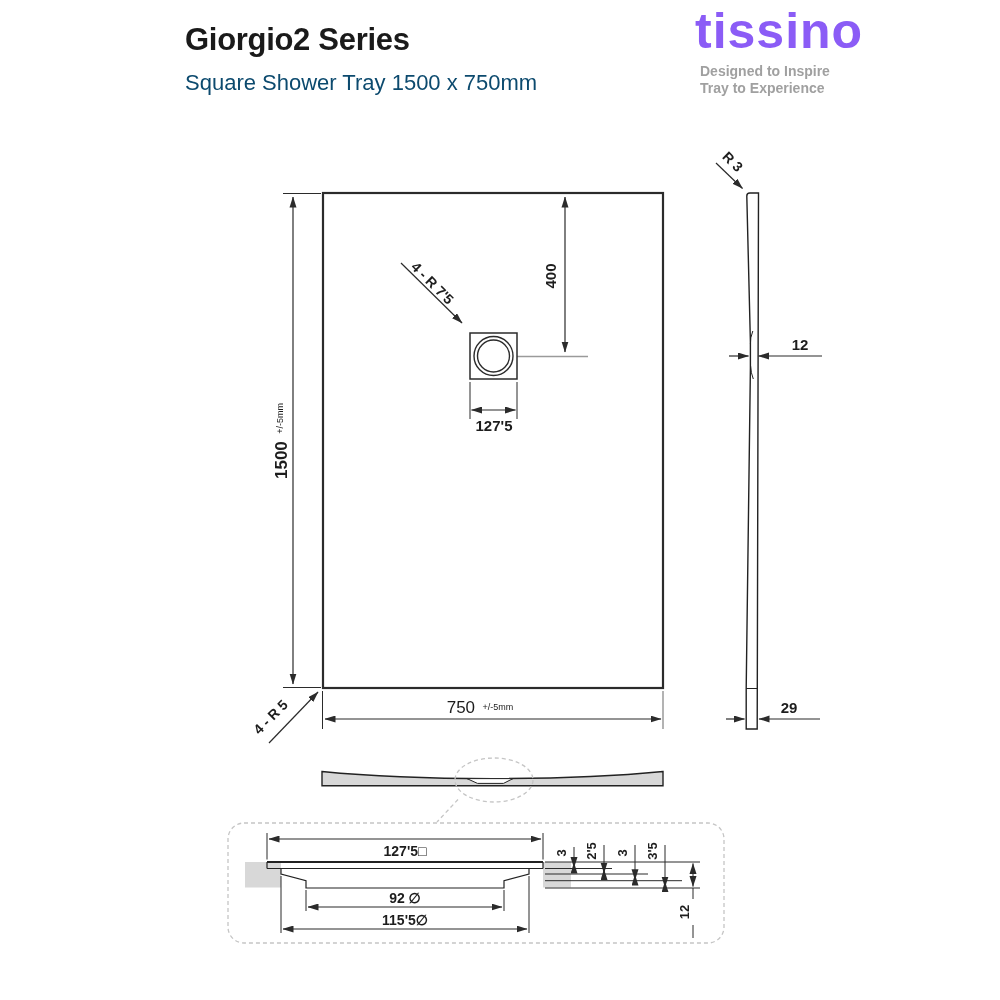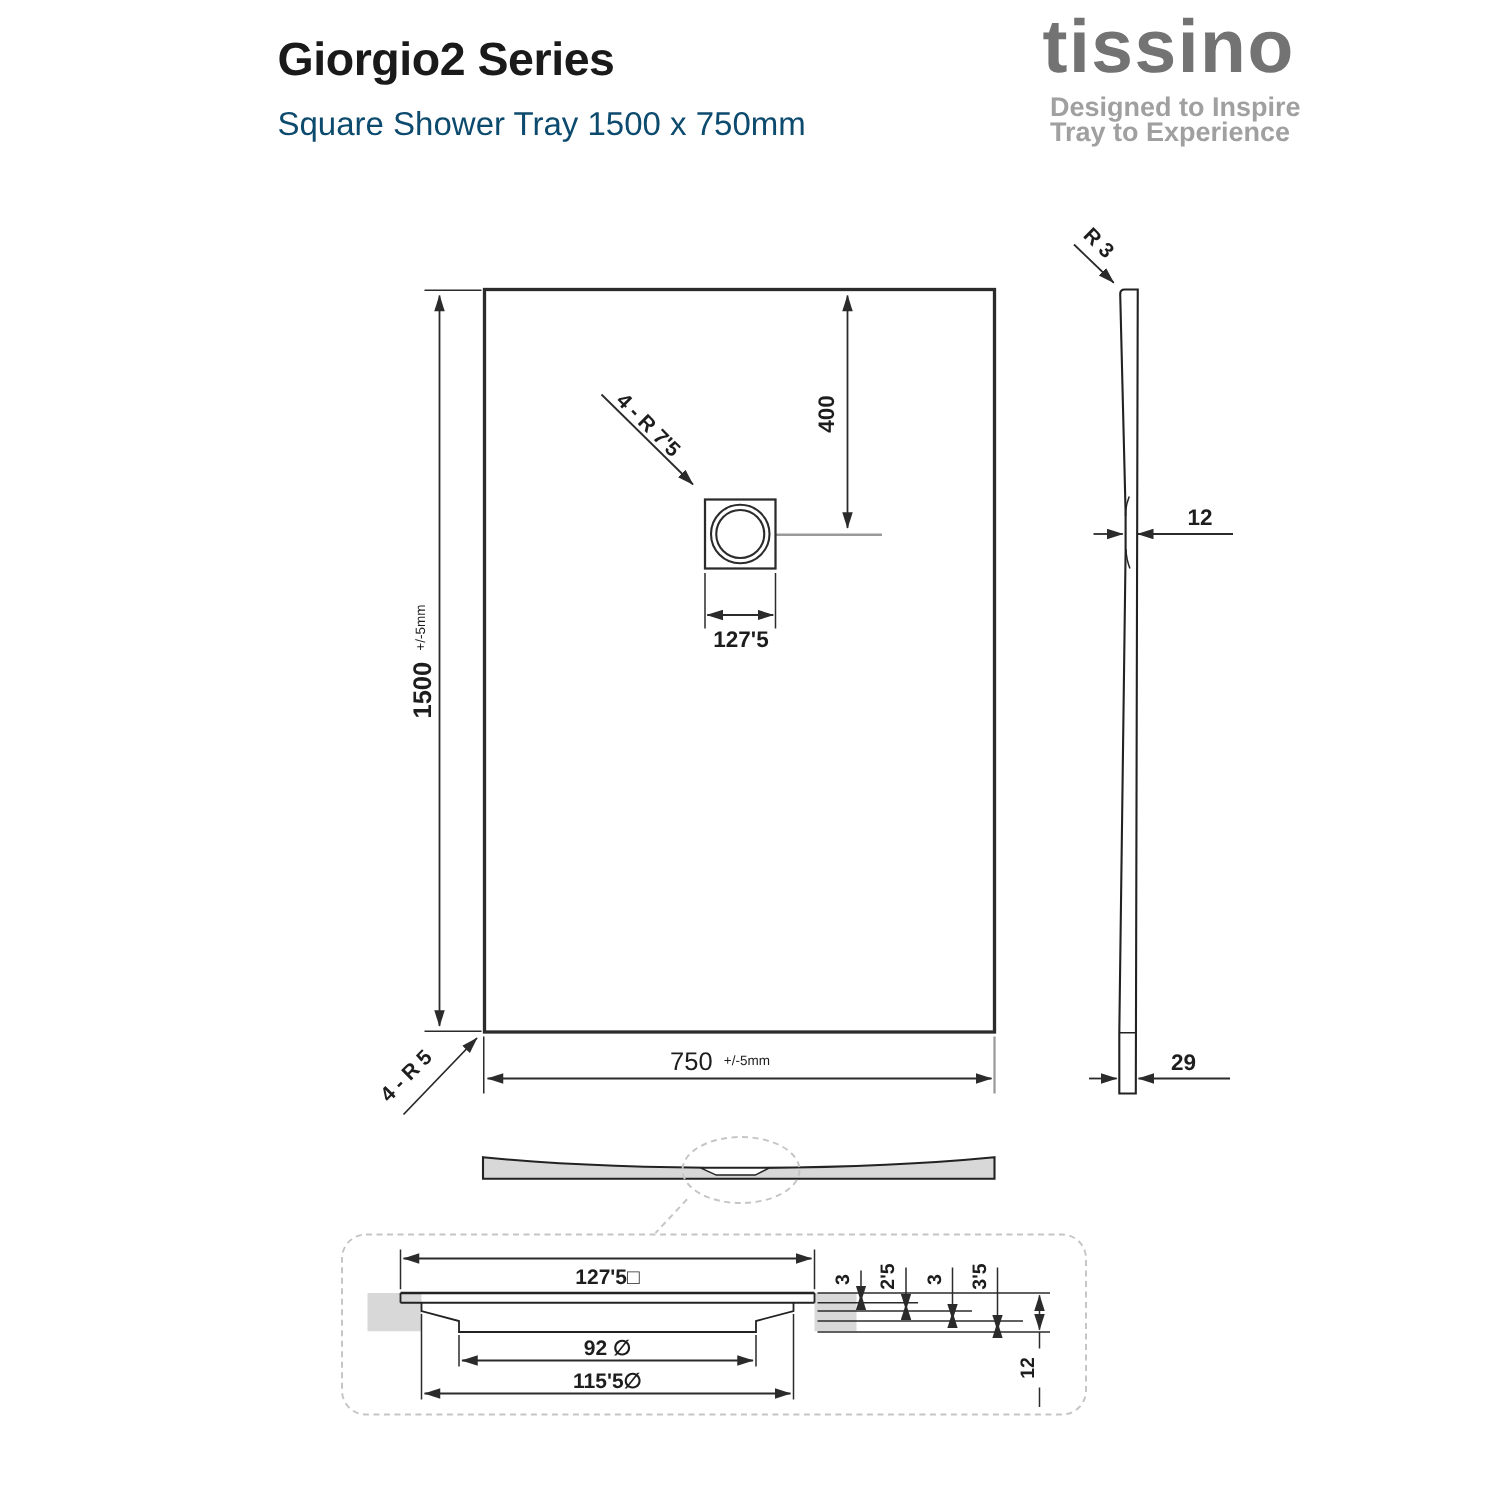--- a/index.html
+++ b/index.html
@@ -1,21 +1,21 @@
 <!DOCTYPE html>
 <html><head>
 <meta charset="utf-8">
 <style>
   html,body{margin:0;padding:0;background:#fff;}
   body{font-family:"Liberation Sans",sans-serif;color:#1d1d1d;}
   .page{position:relative;width:1000px;height:1000px;background:#fff;overflow:hidden;}
   .title{position:absolute;left:185px;top:22px;font-size:31px;font-weight:bold;letter-spacing:-.3px;color:#1a1a1a;}
   .subtitle{position:absolute;left:185px;top:70px;font-size:22px;color:#0c4a6e;}
-  .brand{position:absolute;left:695px;top:2px;font-size:50px;font-weight:bold;letter-spacing:1px;color:#737373;}
-  .tagline{position:absolute;left:700px;top:63px;font-size:18px;font-weight:bold;color:#a0a0a0;line-height:17px;}
+  .brand{position:absolute;left:695px;top:2px;font-size:50px;font-weight:bold;letter-spacing:1px;color:#8b5cf6;}
+  .tagline{position:absolute;left:700px;top:63px;font-size:14px;font-weight:bold;color:#a0a0a0;line-height:17px;}
   svg{position:absolute;left:0;top:0;}
   text{font-family:"Liberation Sans",sans-serif;fill:#1d1d1d;}
   .dim{font-weight:bold;font-size:15px;}
   .dim14{font-weight:bold;font-size:14px;}
   .dim13{font-weight:bold;font-size:13px;}
   .big{font-size:17px;}
   .bigb{font-size:17px;font-weight:bold;}
   .tol{font-size:9px;font-weight:normal;}
 </style>
 </head>

